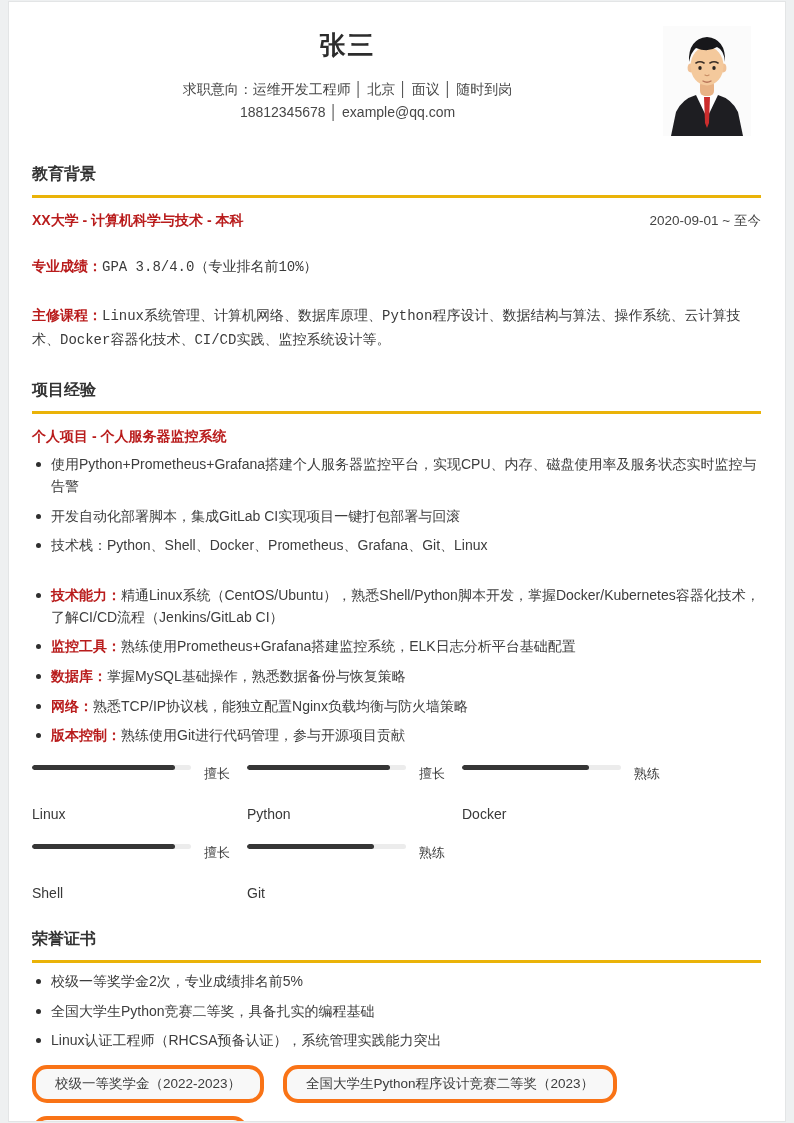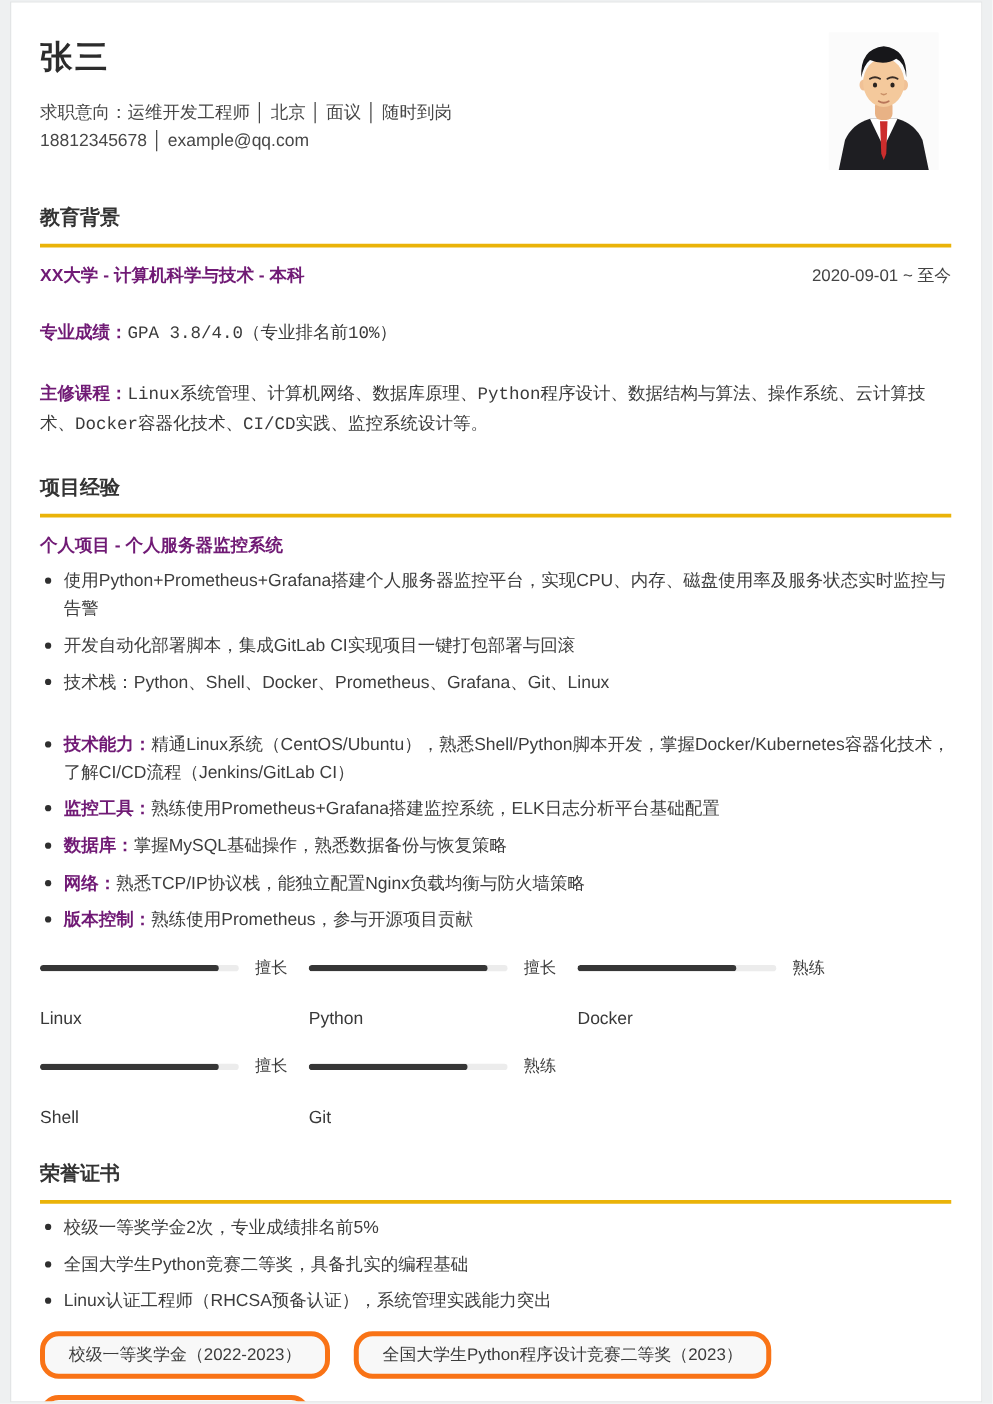--- a/index.html
+++ b/index.html
@@ -16,53 +16,53 @@
     width: 778px;
     height: 1121px;
     margin: 1px auto 0 auto;
     background: #ffffff;
     border: 1px solid #e3e5e6;
     padding: 24px 24px 10px 23px;
     overflow: hidden;
   }
   
   .header { display: flex; align-items: flex-start; }
-  .header-left { flex: 1; padding-top: 2px; }
+  .header-left { flex: 1; text-align: center; padding-top: 2px; }
   .name { font-size: 26px; font-weight: bold; color: #2c2c2c; letter-spacing: 2px; margin-bottom: 15px; }
   .hline { font-size: 14px; color: #474747; line-height: 23px; }
   .avatar { width: 88px; height: 110px; flex: 0 0 88px; margin-right: 10px; background:#fcfcfc; }
   .avatar svg { display: block; width: 100%; height: 100%; }
   
   .section { margin-top: 28px; }
   .sec-title {
     font-size: 16px; font-weight: bold; color: #333;
     padding-bottom: 10px; border-bottom: 3px solid #eab308;
   }
-  .bold { font-weight: bold; color: #701a75; }
+  .bold { font-weight: bold; color: #b91c1c; }
   .edu-row { display: flex; justify-content: space-between; align-items: baseline; margin-top: 14px; }
   .edu-school { font-size: 14px; }
   .edu-date { font-size: 13.5px; color: #444; font-weight: normal; }
   .kv { font-size: 14px; margin-top: 25px; line-height: 1.72; font-family: Liberation Mono, monospace; }
   .proj-title { font-size: 14px; margin-top: 14px; }
   ul.blist { list-style: none; margin-top: 4px; }
   ul.blist li {
     position: relative; font-size: 14px; line-height: 1.55;
     padding-left: 19px; margin-top: 8px; color: #3d3d3d;
   }
   ul.blist li::before {
     content: ""; position: absolute; left: 4px; top: 8px;
     width: 5px; height: 5px; border-radius: 50%; background: #2f2f2f;
   }
   
   .bars {
     display: grid; grid-template-columns: repeat(3, 215px);
     column-gap: 0; row-gap: 22px; margin-top: 18px; justify-content: start;
   }
   .bar-item { width: 198px; }
-  .bar-row { display: flex; align-items: center; }
+  .bar-row { display: flex; }
   .bar-track {
     flex: 1; height: 5px; border-radius: 3px; background: #ececec; overflow: hidden;
   }
   .bar-fill { height: 100%; border-radius: 3px; background: #363636; }
   .bar-level { font-size: 13px; color: #3c3c3c; margin-left: 13px; white-space: nowrap; }
   .bar-name { font-size: 14px; color: #383838; margin-top: 23px; }
   
   .pill-row { margin-top: 13px; display: flex; gap: 19px; }
   .pill {
     display: inline-block; font-size: 13.5px; color: #3c3c3c;
@@ -121,21 +121,21 @@
       <li>技术栈：Python、Shell、Docker、Prometheus、Grafana、Git、Linux</li>
     </ul>
   </div>
 
   <div class="section">
     <ul class="blist">
       <li><span class="bold">技术能力：</span><span>精通Linux系统（CentOS/Ubuntu），熟悉Shell/Python脚本开发，掌握Docker/Kubernetes容器化技术，了解CI/CD流程（Jenkins/GitLab CI）</span></li>
       <li><span class="bold">监控工具：</span><span>熟练使用Prometheus+Grafana搭建监控系统，ELK日志分析平台基础配置</span></li>
       <li><span class="bold">数据库：</span><span>掌握MySQL基础操作，熟悉数据备份与恢复策略</span></li>
       <li><span class="bold">网络：</span><span>熟悉TCP/IP协议栈，能独立配置Nginx负载均衡与防火墙策略</span></li>
-      <li><span class="bold">版本控制：</span><span>熟练使用Prometheus，参与开源项目贡献</span></li>
+      <li><span class="bold">版本控制：</span><span>熟练使用Git进行代码管理，参与开源项目贡献</span></li>
     </ul>
 
     <div class="bars">
       <div class="bar-item">
         <div class="bar-row">
             <div class="bar-track">
               <div class="bar-fill" style="width: 90%;"></div>
             </div>
             <span class="bar-level">擅长</span>
           </div>

